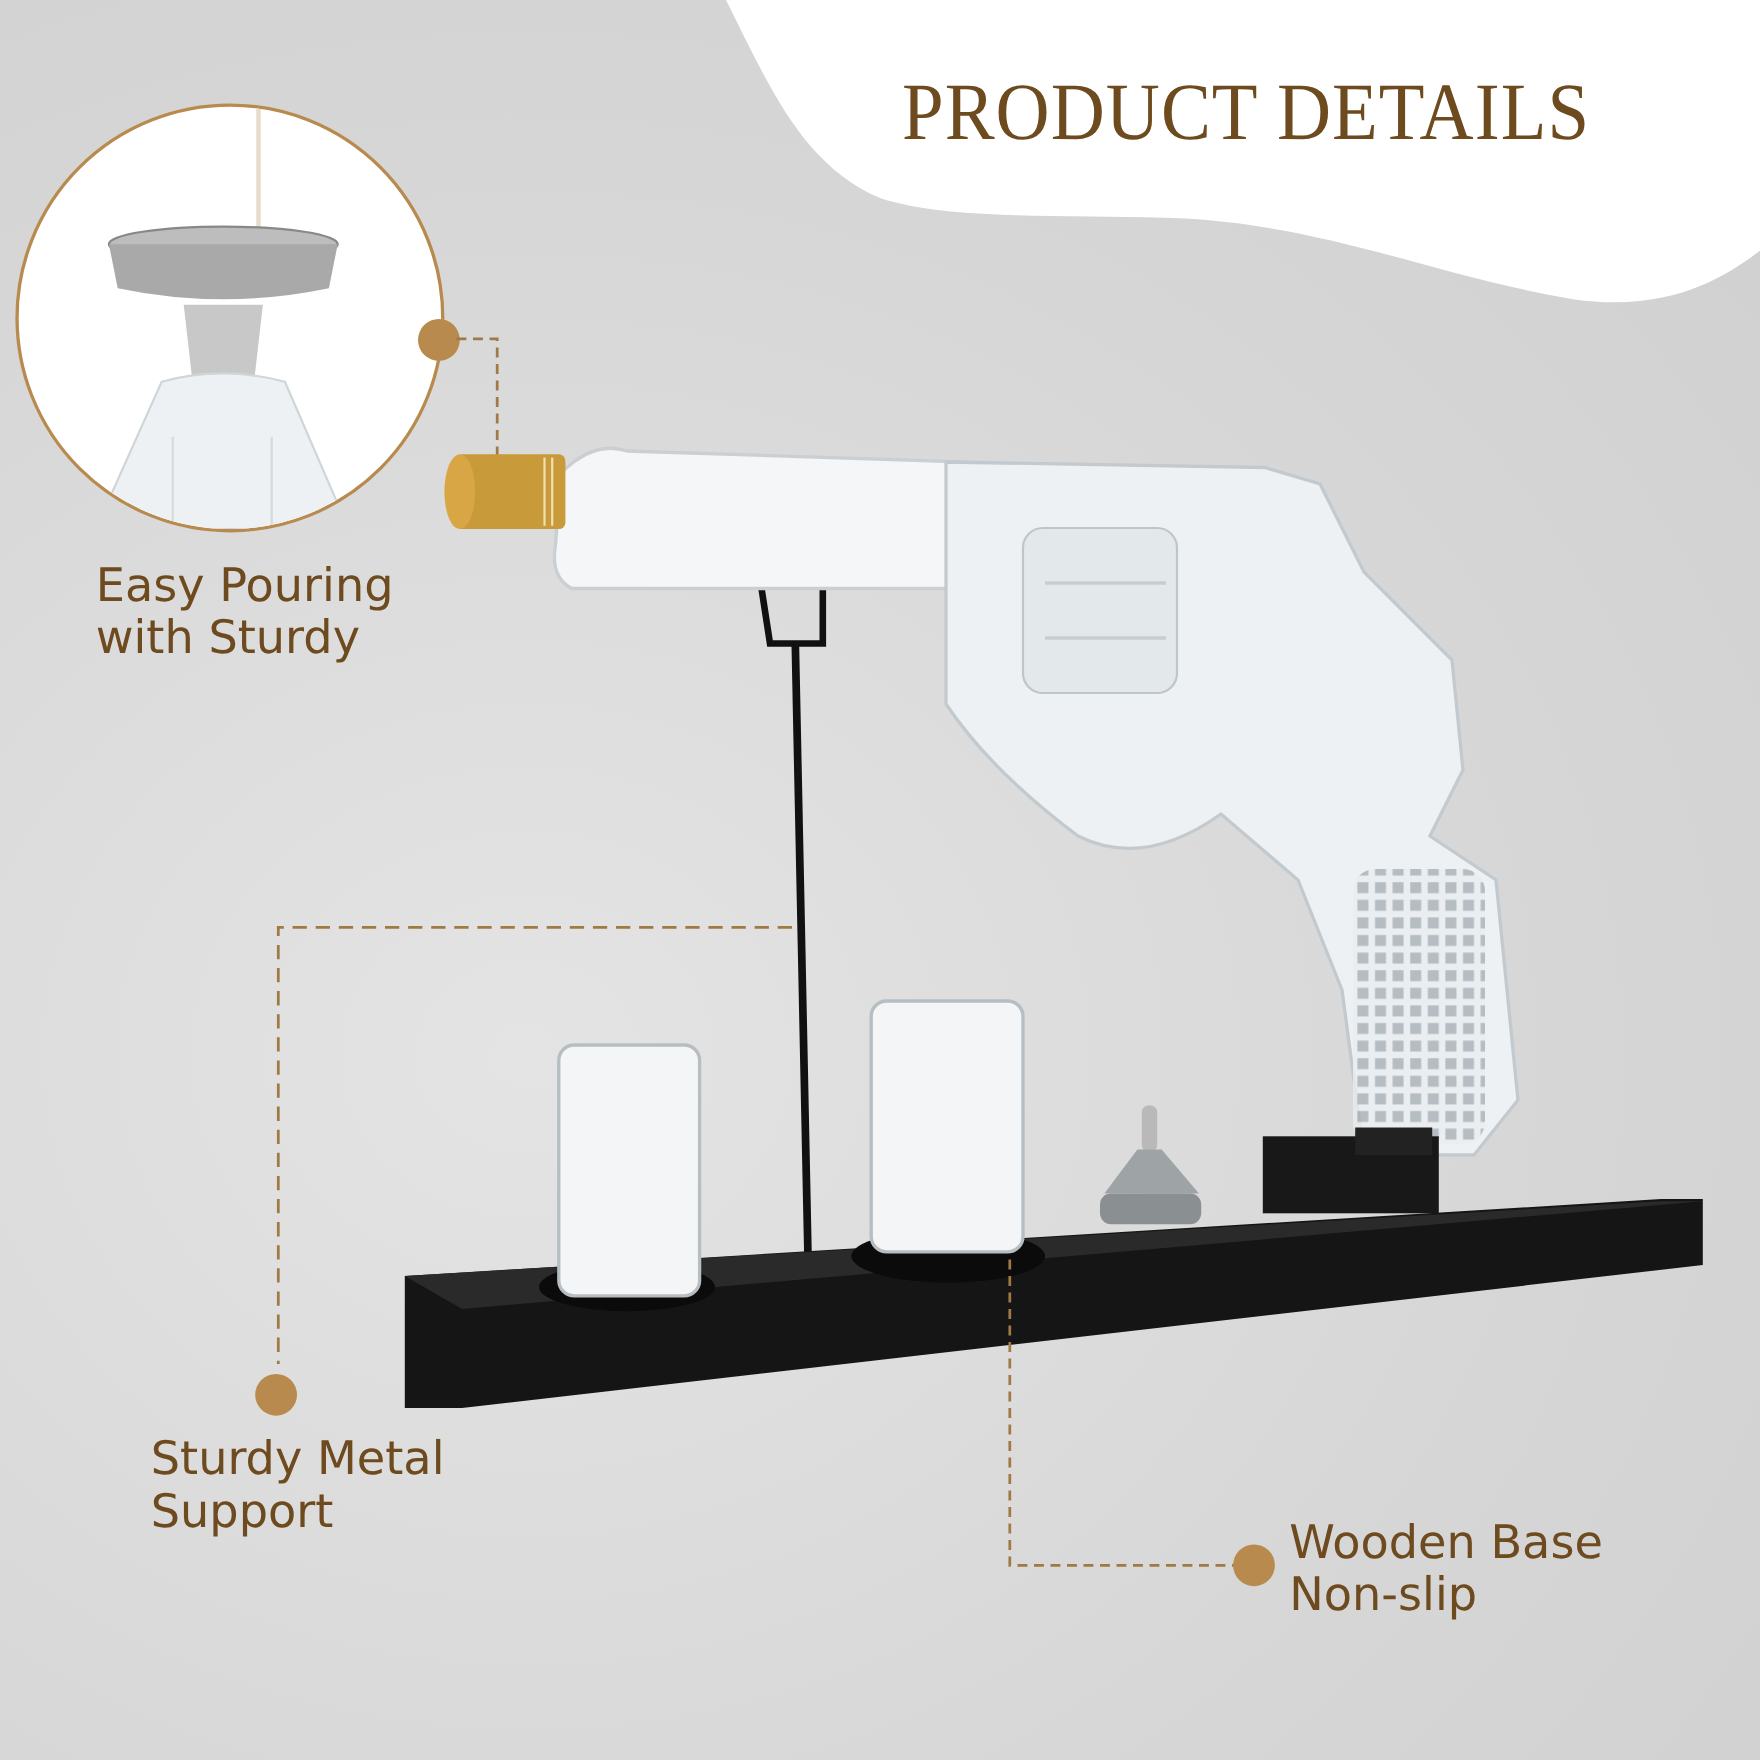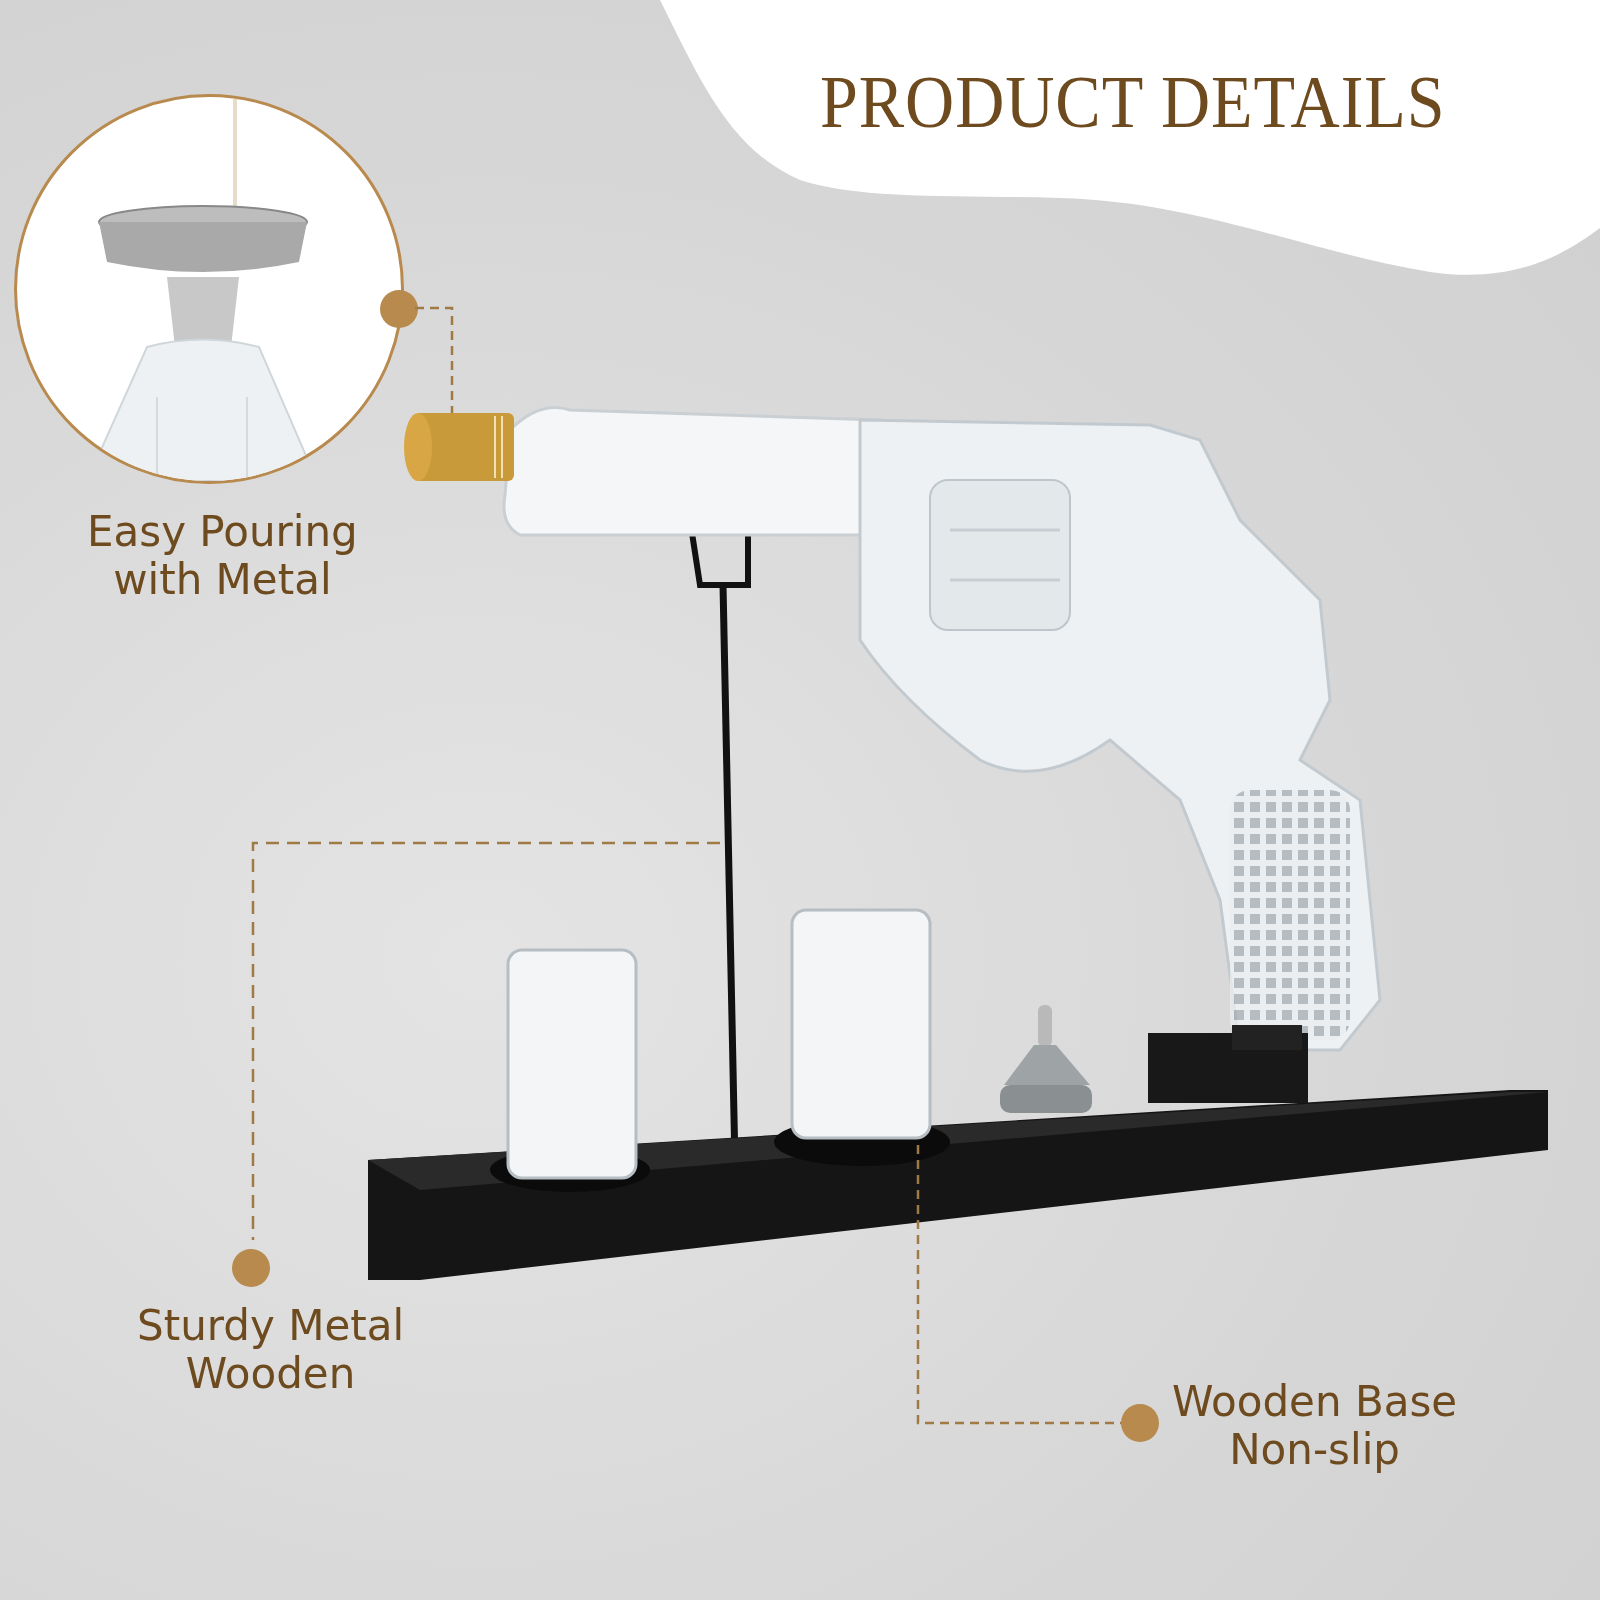--- a/index.html
+++ b/index.html
@@ -3,21 +3,21 @@
 <meta charset="utf-8">
 <style>
   html, body { margin:0; padding:0; }
   body { width:1600px; height:1600px; overflow:hidden; position:relative;
          background: radial-gradient(ellipse at 30% 60%, #e4e4e4 0%, #d6d6d6 60%, #cfcfcf 100%);
          font-family: "DejaVu Sans", sans-serif; }
   .abs { position:absolute; }
   .title { left:820px; top:60px; width:760px; font-family:"Liberation Serif", serif;
            font-size:74px; letter-spacing:1px; color:#6e4a1f; white-space:nowrap;
            transform: scaleX(0.92); transform-origin:left top; }
-  .label { color:#6e4a1f; font-size:42px; line-height:48px; font-family:"DejaVu Sans", sans-serif;text-align:center; }
+  .label { color:#6e4a1f; font-size:42px; line-height:48px; font-family:"DejaVu Sans", sans-serif; }
   .dot { width:38px; height:38px; border-radius:50%; background:#b88a4e; }
 </style>
 </head>
 <body>
 
 <svg class="abs" style="left:0;top:0" width="1600" height="1600" viewBox="0 0 1600 1600">
   <path d="M660,0 C700,80 730,150 800,180 C860,200 960,195 1060,198 C1200,202 1300,250 1430,272 C1520,285 1570,250 1600,228 L1600,0 Z" fill="#ffffff"></path>
 </svg>
 
 <div class="abs title">PRODUCT DETAILS</div>
@@ -33,21 +33,21 @@
     <line x1="230" y1="300" x2="230" y2="384" stroke="#d5dadd" stroke-width="2"></line>
   </svg>
 </div>
 
 <div class="abs dot" style="left:380px;top:290px;"></div>
 <svg class="abs" style="left:395px;top:300px" width="70" height="130">
   <path d="M20,8 L57,8 L57,125" fill="none" stroke="#a07a45" stroke-width="2.5" stroke-dasharray="9,6"></path>
 </svg>
 <div class="abs label" style="left:87px;top:508px;">
   <div>Easy Pouring</div>
-  <div>with Metal</div>
+  <div>with Sturdy</div>
 </div>
 
 <svg class="abs" style="left:0;top:0" width="1600" height="1600" viewBox="0 0 1600 1600">
 
   <path d="M690,520 L700,585 L748,585 L748,520" fill="none" stroke="#111" stroke-width="6"></path>
   <line x1="723" y1="585" x2="735" y2="1165" stroke="#111" stroke-width="7"></line>
 
   <path d="M510,430 Q540,400 570,410 L880,420 L880,535 L520,535 Q500,525 505,495 Z" fill="#f4f6f7" stroke="#c9cfd3" stroke-width="3"></path>
 
   <path d="M860,420 L1150,425 L1200,440 L1240,520 L1320,600 L1330,700 L1300,760 L1360,800 L1380,1000 L1340,1050 L1240,1050 L1220,900 L1180,800 L1110,740 Q1040,790 980,760 Q900,700 860,640 Z" fill="#eef1f3" stroke="#c3cacf" stroke-width="3"></path>
@@ -84,21 +84,21 @@
   <path d="M1034,1045 L1056,1045 L1090,1085 L1004,1085 Z" fill="#9ea3a6"></path>
   <rect x="1000" y="1085" width="92" height="28" rx="10" fill="#8a8f92"></rect>
 </svg>
 
 <svg class="abs" style="left:240px;top:830px" width="490" height="420">
   <path d="M480,13 L13,13 L13,410" fill="none" stroke="#a07a45" stroke-width="2.5" stroke-dasharray="13,8"></path>
 </svg>
 <div class="abs dot" style="left:232px;top:1249px;"></div>
 <div class="abs label" style="left:137px;top:1302px;">
   <div>Sturdy Metal</div>
-  <div>Wooden</div>
+  <div>Support</div>
 </div>
 
 <svg class="abs" style="left:905px;top:1140px" width="230" height="300">
   <path d="M13,5 L13,283 L220,283" fill="none" stroke="#a07a45" stroke-width="2.5" stroke-dasharray="9,6"></path>
 </svg>
 <div class="abs dot" style="left:1121px;top:1404px;"></div>
 <div class="abs label" style="left:1172px;top:1378px;">
   <div>Wooden Base</div>
   <div>Non-slip</div>
 </div>

